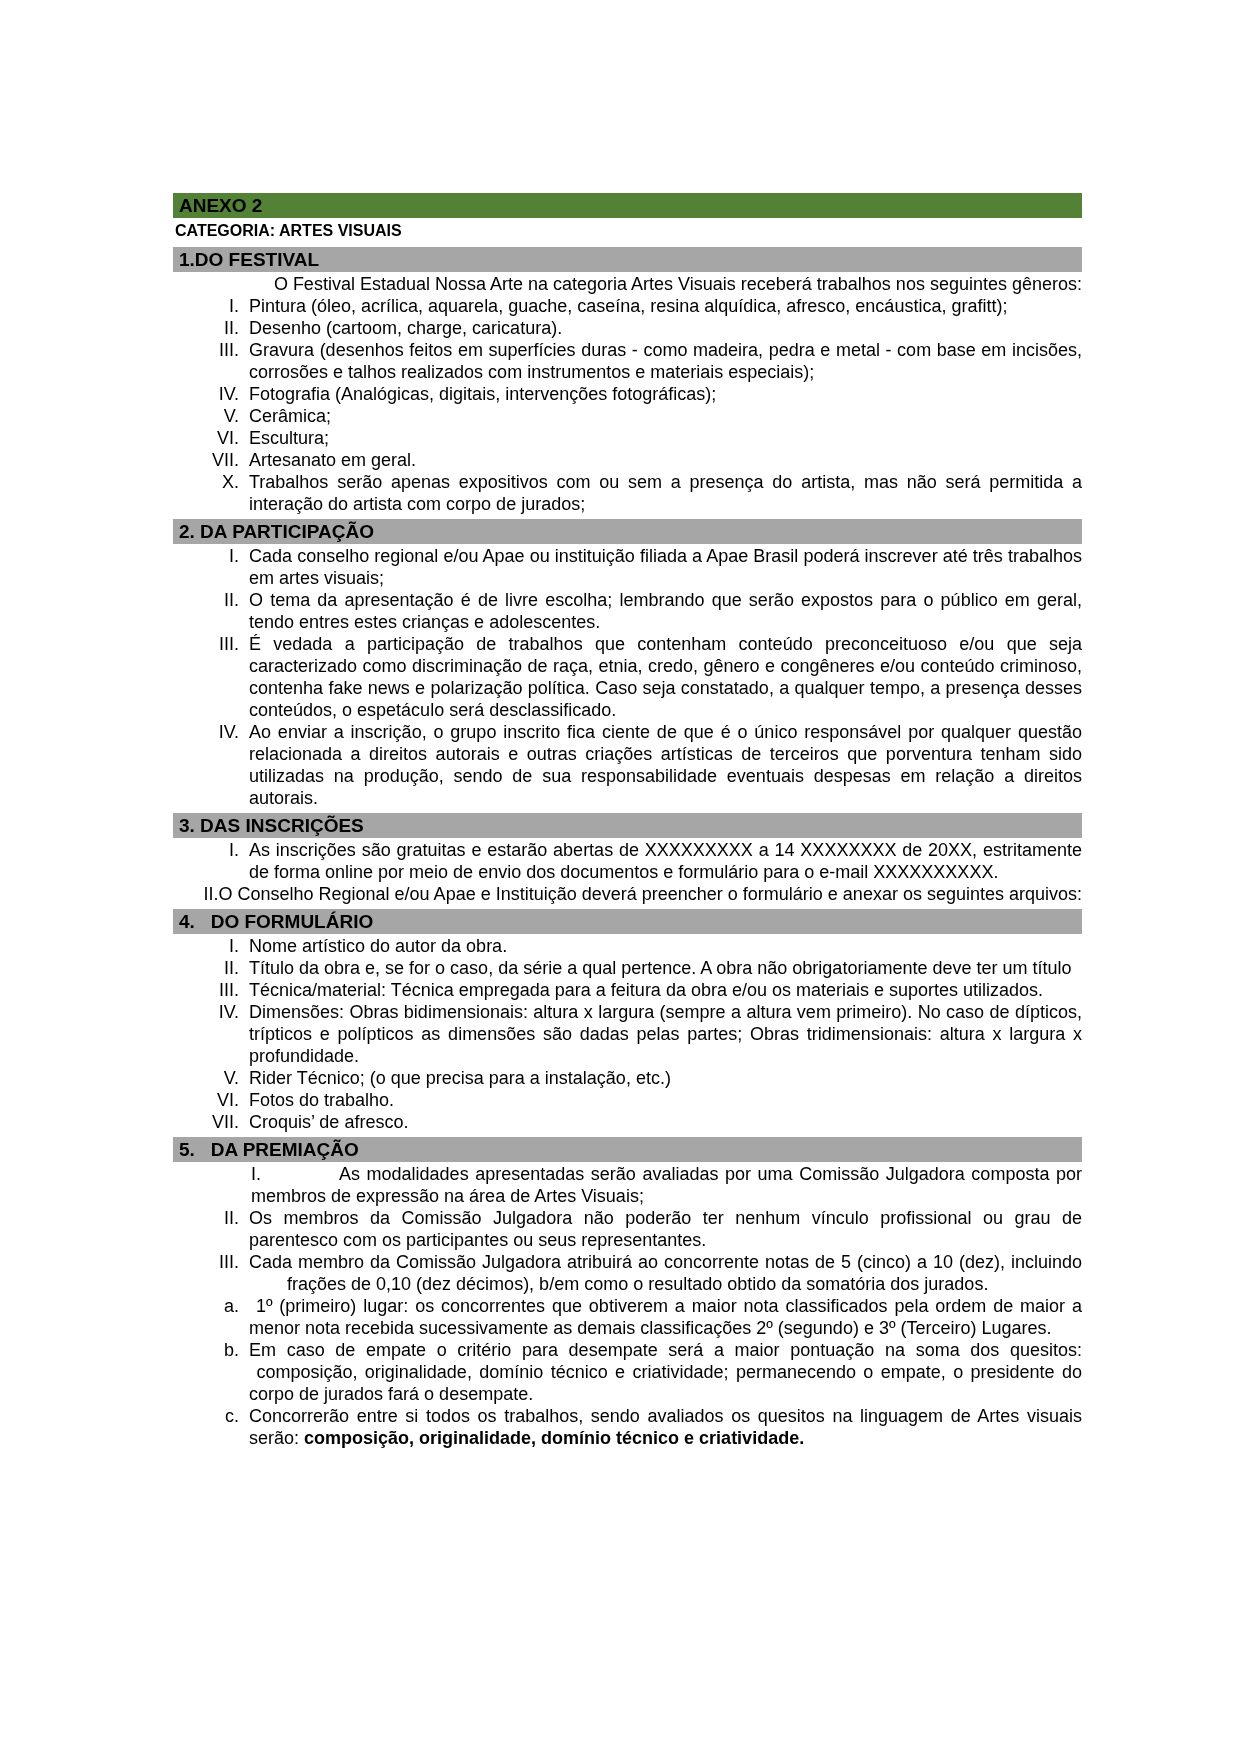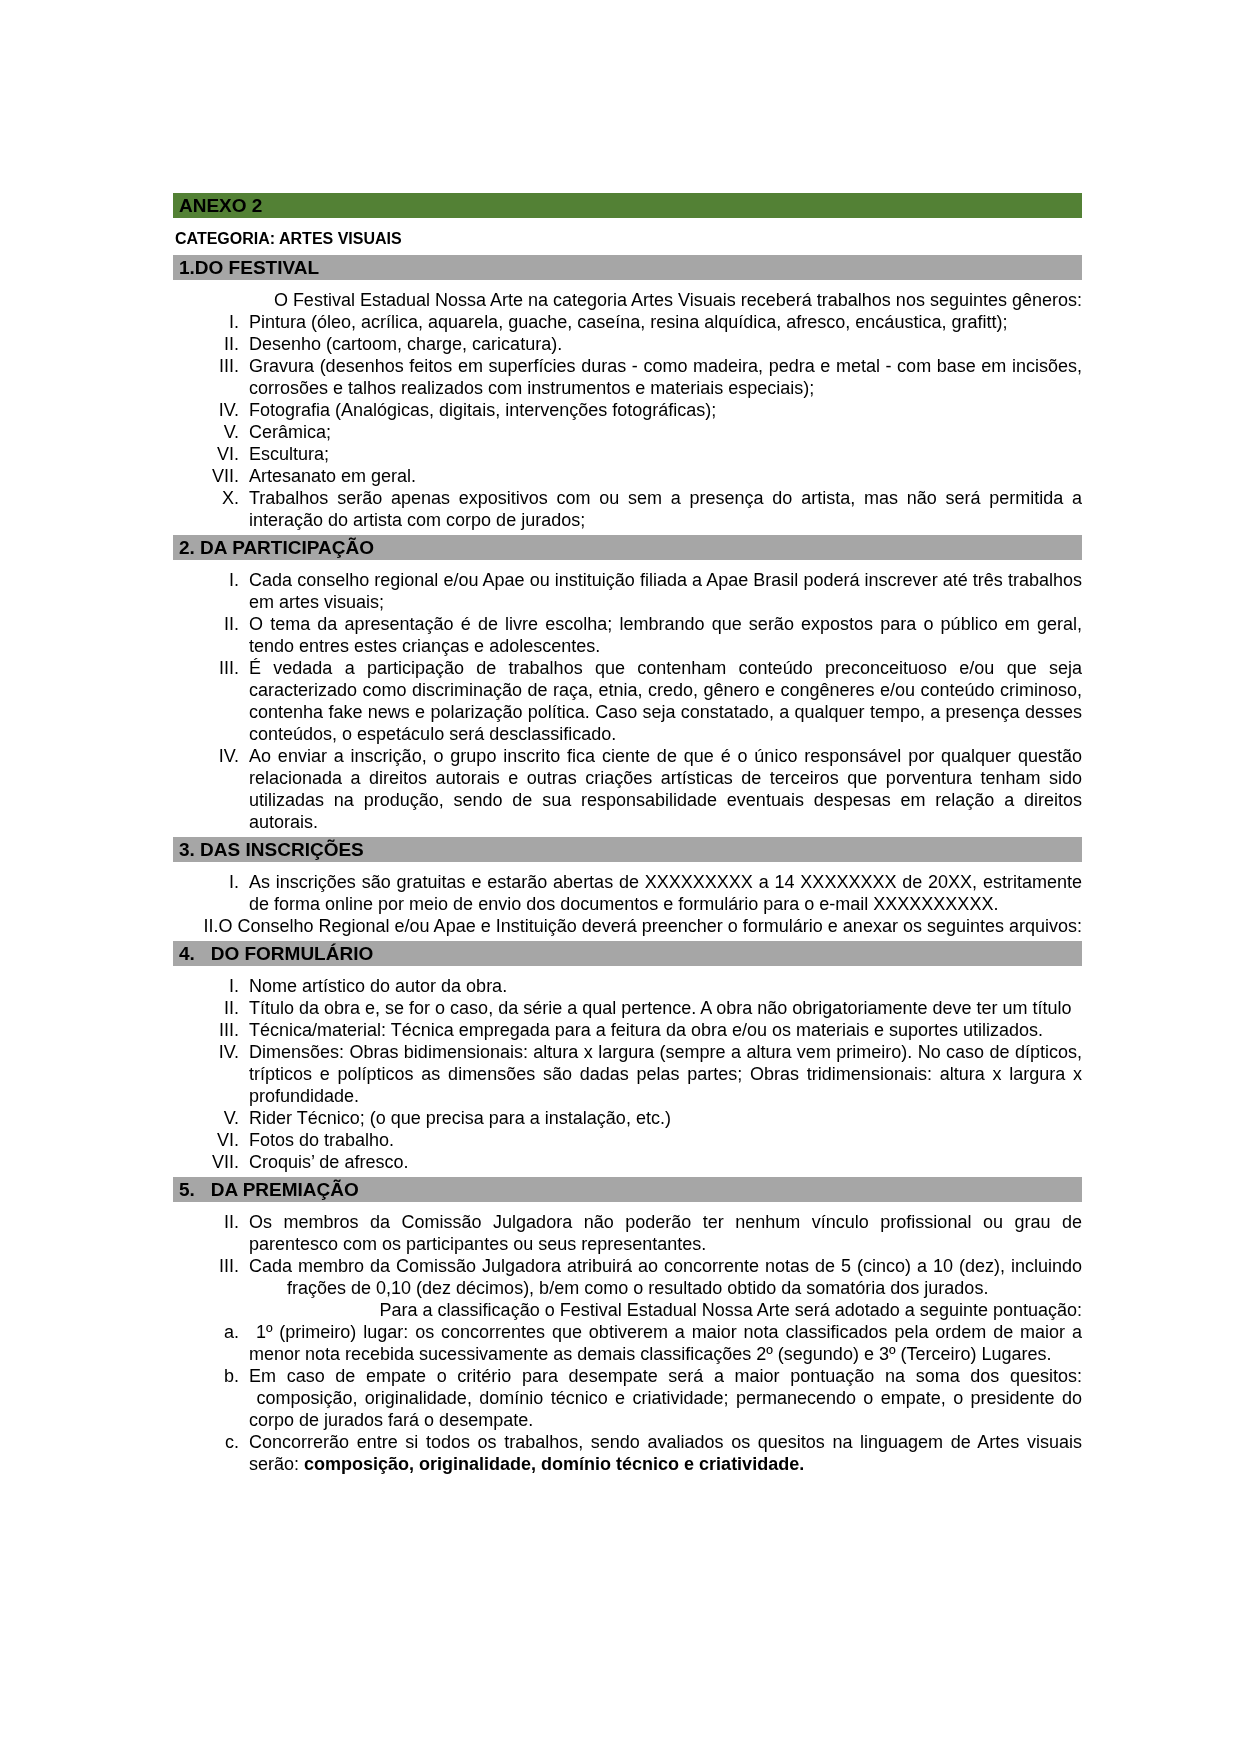--- a/index.html
+++ b/index.html
@@ -15,21 +15,21 @@
     background:var(--page_bg);
     font-family:"Liberation Sans","DejaVu Sans",sans-serif;
     color:var(--text);
   }
   .doc{
     position:absolute;left:173px;top:193px;width:909px;
     font-size:18px;line-height:22px;
   }
   .bar{
     height:25px;line-height:25px;font-size:19px;font-weight:700;
-    padding-left:6px;margin:4px 0 9px 0;
+    padding-left:6px;margin:4px 0 1px 0;
     white-space:nowrap;overflow:hidden;
   }
   .bar.green{background:var(--annex_bar);margin-top:0;}
   .bar.gray{background:var(--section_bar);}
   .catline{
     font-weight:700;font-size:16px;line-height:24px;padding-left:2px;
   }
   .para{line-height:22px;text-align:right;}
   .para.flush{padding-left:6px;}
   .li{display:flex;}
@@ -134,30 +134,30 @@
   <div class="li">
       <div class="num">VI.</div>
       <div class="txt">Fotos do trabalho.</div>
     </div>
   <div class="li">
       <div class="num">VII.</div>
       <div class="txt">Croquis’ de afresco.</div>
     </div>
 
   <div class="bar gray">5.&nbsp;&nbsp;&nbsp;DA PREMIAÇÃO</div>
+  <p class="premio-first"><span class="inum">I.</span><span>As modalidades apresentadas serão avaliadas por uma Comissão Julgadora composta por membros de expressão na área de Artes Visuais;</span></p>
   <div class="li">
       <div class="num">II.</div>
       <div class="txt">Os membros da Comissão Julgadora não poderão ter nenhum vínculo profissional ou grau de parentesco com os participantes ou seus representantes.</div>
     </div>
   <div class="li">
       <div class="num">III.</div>
       <div class="txt hang">Cada membro da Comissão Julgadora atribuirá ao concorrente notas de 5 (cinco) a 10 (dez), incluindo frações de 0,10 (dez décimos), b/em como o resultado obtido da somatória dos jurados.</div>
     </div>
 
-  <p class="para">Para a classificação o Festival Estadual Nossa Arte será adotado a seguinte pontuação:</p>
 
   <div class="li">
       <div class="num">a.</div>
       <div class="txt">&nbsp;1º (primeiro) lugar: os concorrentes que obtiverem a maior nota classificados pela ordem de maior a menor nota recebida sucessivamente as demais classificações 2º (segundo) e 3º (Terceiro) Lugares.</div>
     </div>
   <div class="li">
       <div class="num">b.</div>
       <div class="txt">Em caso de empate o critério para desempate será a maior pontuação na soma dos quesitos: &nbsp;composição, originalidade, domínio técnico e criatividade; permanecendo o empate, o presidente do corpo de jurados fará o desempate.</div>
     </div>
   <div class="li">

